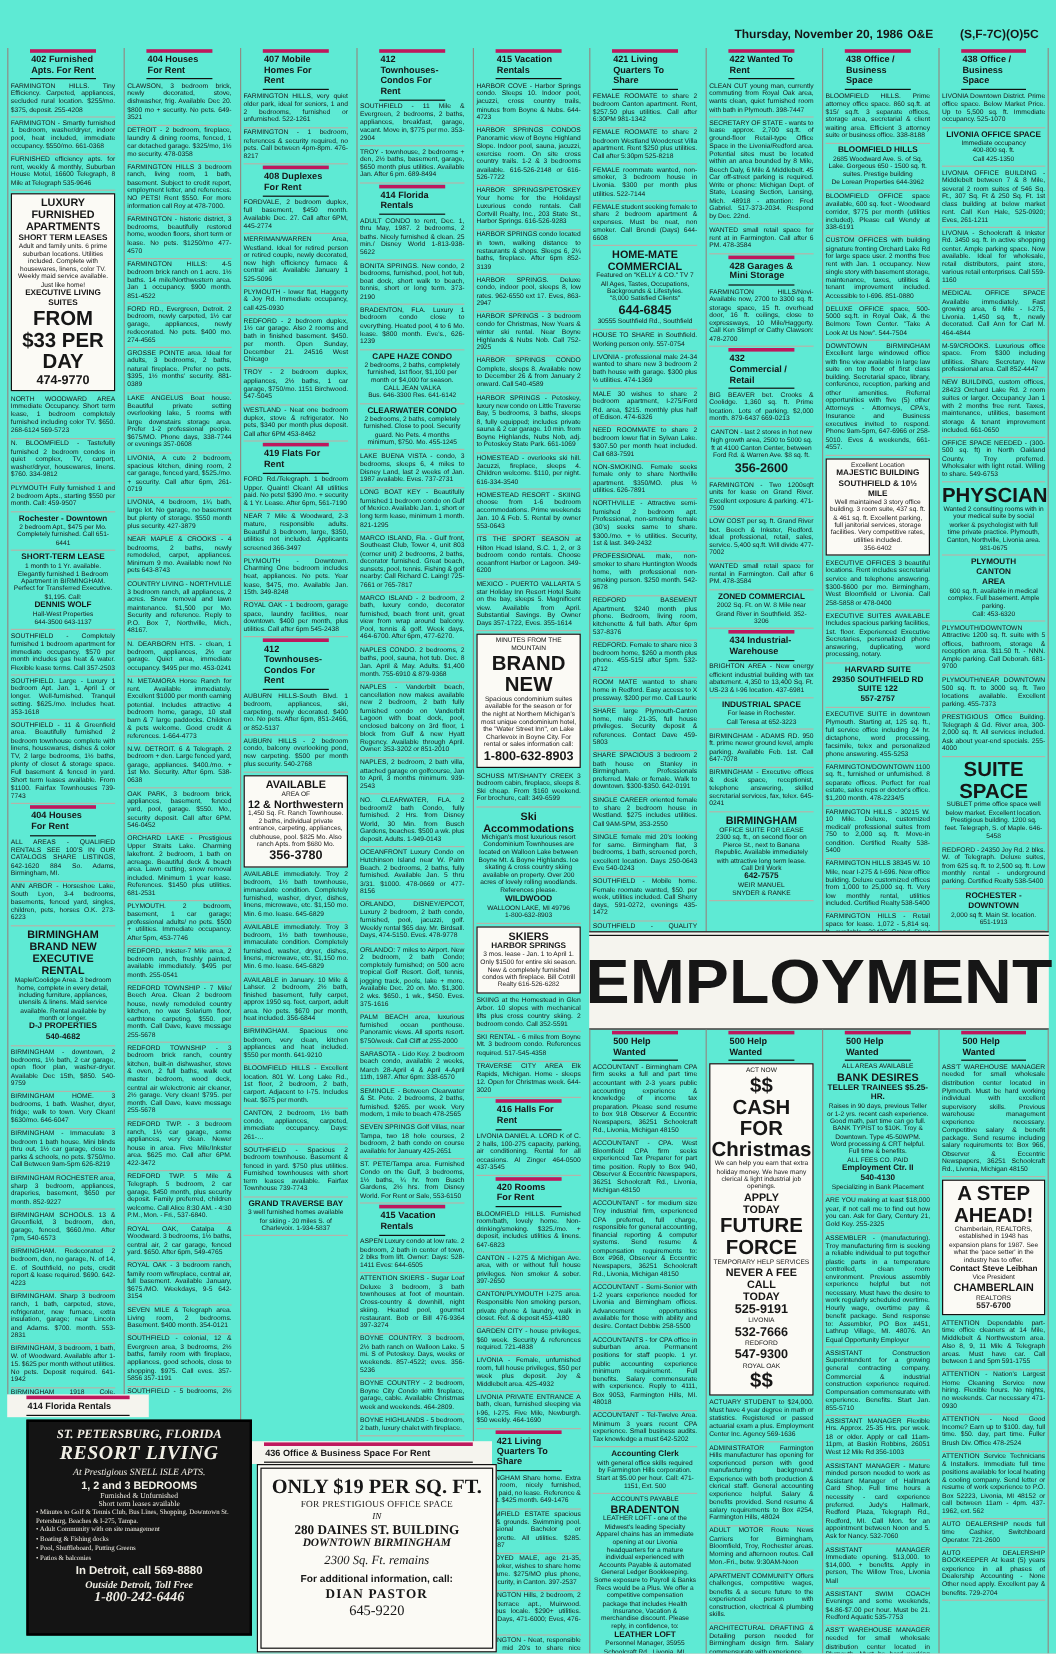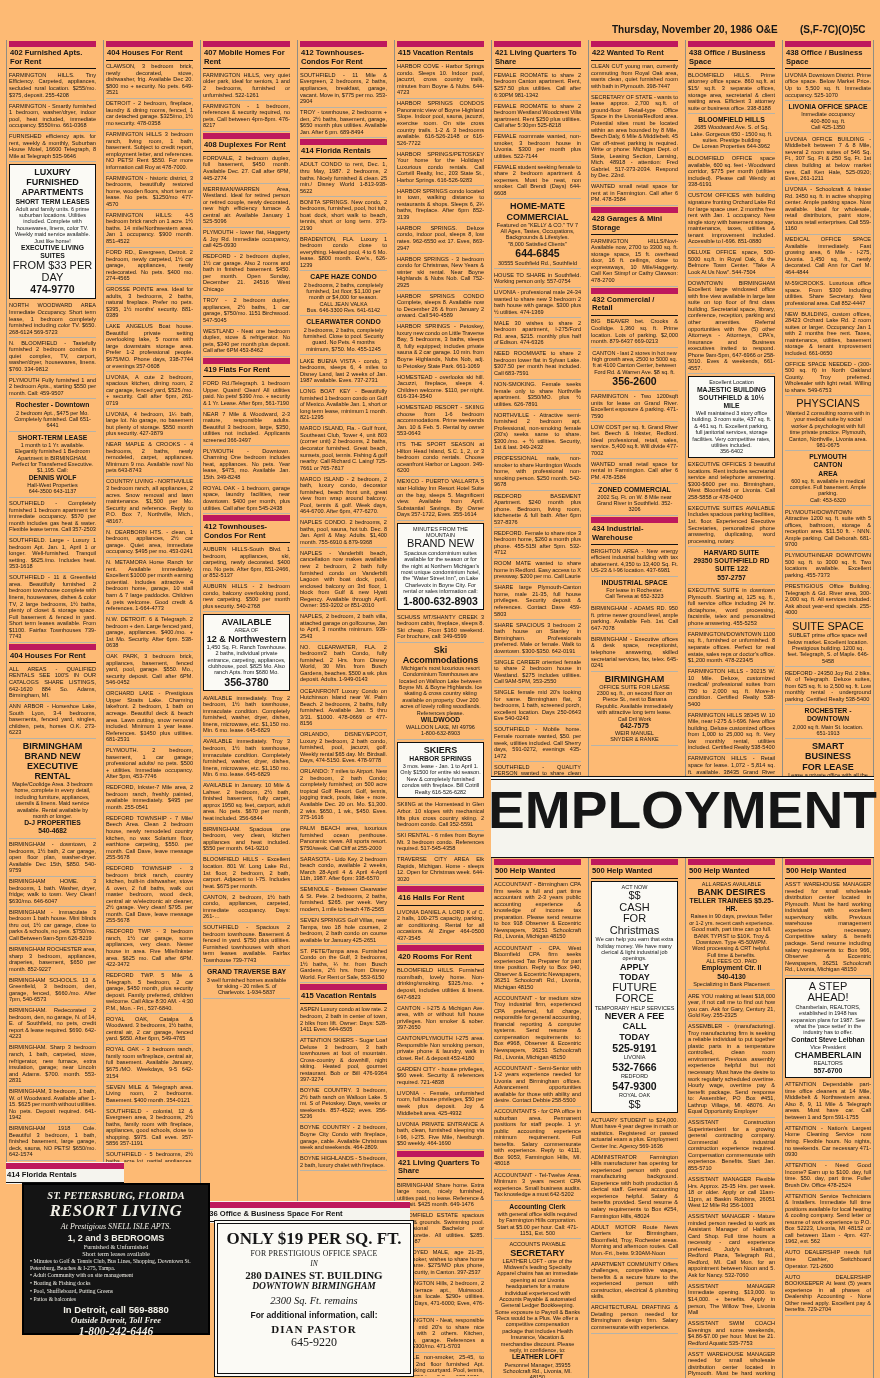--- a/index.html
+++ b/index.html
@@ -1,32 +1,32 @@
 <!DOCTYPE html>
 <html><head>
 <meta charset="utf-8">
 <style>
 html,body{margin:0;padding:0;background:#d8d6cf}
-.page{position:relative;width:880px;height:1378px;background:#fdba74;font-family:"Liberation Sans",sans-serif;color:#161616;overflow:hidden;margin:0 auto}
+.page{position:relative;width:880px;height:1378px;background:#5eead4;font-family:"Liberation Sans",sans-serif;color:#161616;overflow:hidden;margin:0 auto}
 .dateline span{position:absolute;top:24px;font-weight:bold;font-size:10px;white-space:nowrap}
 .col{position:absolute;top:40px;width:92px;box-sizing:border-box;overflow:hidden;border-left:1px solid #8f8d85;padding:0 2px;background:transparent}
 .col-r{border-right:1px solid #8f8d85}
-.sec-h{font-size:7.6px;font-weight:bold;line-height:1.15;border-top:6px solid #be185d;border-bottom:1px solid #111;padding:2px 1px;margin:1px 0}
+.sec-h{font-size:7.6px;font-weight:bold;line-height:1.15;border-top:3px solid #be185d;border-bottom:1px solid #111;padding:2px 1px;margin:1px 16px}
 .ad{font-size:5.6px;line-height:1.17;text-align:justify;border-bottom:1px solid #b5b3a9;padding:1.5px 0 2px;word-spacing:-.2px}
 .bx{border:1px solid #111;margin:2px 0;padding:2px 1px;text-align:center;background:#fbfaf5}
 .cx{margin:1px 0;padding:1px 0 2px;text-align:center;border-bottom:1px solid #b5b3a9}
-.t-xl{font-size:11px;font-weight:normal;line-height:1.05}
+.t-xl{font-size:17px;font-weight:bold;line-height:1.05}
 .t-lg{font-size:9px;font-weight:bold;line-height:1.12}
 .t-md{font-size:6.8px;font-weight:bold;line-height:1.2}
 .t-sm{font-size:5.5px;line-height:1.16;text-align:center;padding:0 1px}
 .t-ph{font-size:10.5px;font-weight:bold;line-height:1.2}
-.emp{position:absolute;left:491px;top:776px;width:383px;height:82px;border-top:4px double #111;border-bottom:1px solid #111;box-sizing:border-box;display:flex;justify-content:center;background:#f5f4ee}
+.emp{position:absolute;left:491px;top:776px;width:383px;height:82px;border-top:4px double #111;border-bottom:1px solid #111;box-sizing:border-box;display:flex;align-items:center;justify-content:center;background:#f5f4ee}
 .emp span{font-size:52px;font-weight:900;letter-spacing:0;transform:scaleX(1.06);font-family:"Liberation Sans",sans-serif}
 .hdr-wrap{position:absolute;background:#f5f4ee}
-.stpete{position:absolute;left:22px;top:1183px;width:188px;height:152px;background:#141414;color:#f1efe6;border:2px solid #000;box-sizing:border-box;padding:5px 6px 4px;text-align:center;font-family:"Liberation Serif",serif}
+.stpete{position:absolute;left:22px;top:1183px;width:188px;height:180px;background:#141414;color:#f1efe6;border:2px solid #000;box-sizing:border-box;padding:5px 6px 4px;text-align:center;font-family:"Liberation Serif",serif}
 .sp-city{font-style:italic;font-weight:bold;font-size:10.5px}
 .sp-title{font-style:italic;font-weight:bold;font-size:16.5px;letter-spacing:.5px}
 .sp-sub{font-style:italic;font-size:8px;margin-top:1px}
 .sp-bed{font-weight:bold;font-size:9px;margin-top:2px;font-family:"Liberation Sans",sans-serif}
 .sp-line{font-size:6.3px}
 .sp-bullet{font-size:5.7px;text-align:left;line-height:1.18;margin-top:1px}
 .sp-call{font-weight:bold;font-size:9.5px;margin-top:2px;font-family:"Liberation Sans",sans-serif}
 .sp-out{font-style:italic;font-weight:bold;font-size:8.5px}
 .sp-toll{font-style:italic;font-weight:bold;font-size:11.5px}
 .only{position:absolute;left:214px;top:1220px;width:200px;height:157px;background:#fbfaf5;border:4px double #111;box-sizing:border-box;text-align:center;font-family:"Liberation Serif",serif;padding:5px 3px}
@@ -428,21 +428,21 @@
       <div class="ad">ACCOUNTANT - for medium size Troy industrial firm, experienced CPA preferred, full charge, responsible for general accounting, financial reporting &amp; computer systems. Send resume &amp; compensation requirements to: Box #968, Observer &amp; Eccentric Newspapers, 36251 Schoolcraft Rd., Livonia, Michigan 48150</div>
       <div class="ad">ACCOUNTANT - Semi-Senior with 1-2 years experience needed for Livonia and Birmingham offices. Advancement opportunities available for those with ability and desire. Contact Debbie 258-5500</div>
       <div class="ad">ACCOUNTANTS - for CPA office in suburban area. Permanent positions for staff people. 1 yr. public accounting experience minimum requirement. Full benefits. Salary commensurate with experience. Reply to 4111, Box 9053, Farmington Hills, MI. 48018</div>
       <div class="ad">ACCOUNTANT - Tel-Twelve Area. Minimum 3 years recent CPA experience. Small business audits. Tax knowledge a must 642-5202</div>
       <div class="cx">
         <div class="t-md">Accounting Clerk</div>
         <div class="t-sm">with general office skills required by Farmington Hills corporation. Start at $5.00 per hour. Call: 471-1151, Ext. 500</div>
       </div>
       <div class="cx">
         <div class="t-sm">ACCOUNTS PAYABLE</div>
-        <div class="t-lg">SECRETARY</div>
+        <div class="t-lg">BRADENTON</div>
         <div class="t-sm">LEATHER LOFT - one of the Midwest's leading Specialty Apparel chains has an immediate opening at our Livonia headquarters for a mature individual experienced with Accounts Payable &amp; automated General Ledger Bookkeeping. Some exposure to Payroll &amp; Banks Recs would be a Plus. We offer a competitive compensation package that includes Health Insurance, Vacation &amp; merchandise discount. Please reply, in confidence, to:</div>
         <div class="t-md">LEATHER LOFT</div>
         <div class="t-sm">Personnel Manager, 35955 Schoolcraft Rd., Livonia, MI. 48150</div>
       </div>
     </div>
   <div class="col" style="left:588px;top:858px;height:520px">
       <div class="sec-h">500 Help Wanted</div>
       <div class="bx">
         <div class="t-sm">ACT NOW</div>
         <div class="t-xl">$$</div>

